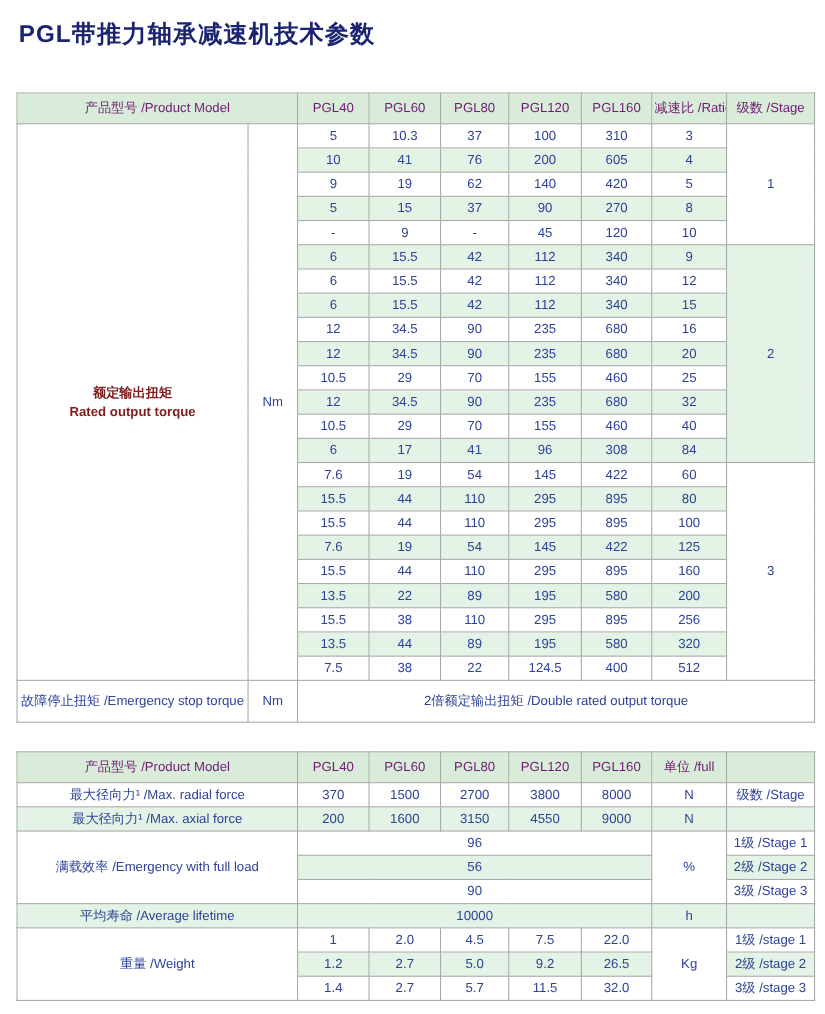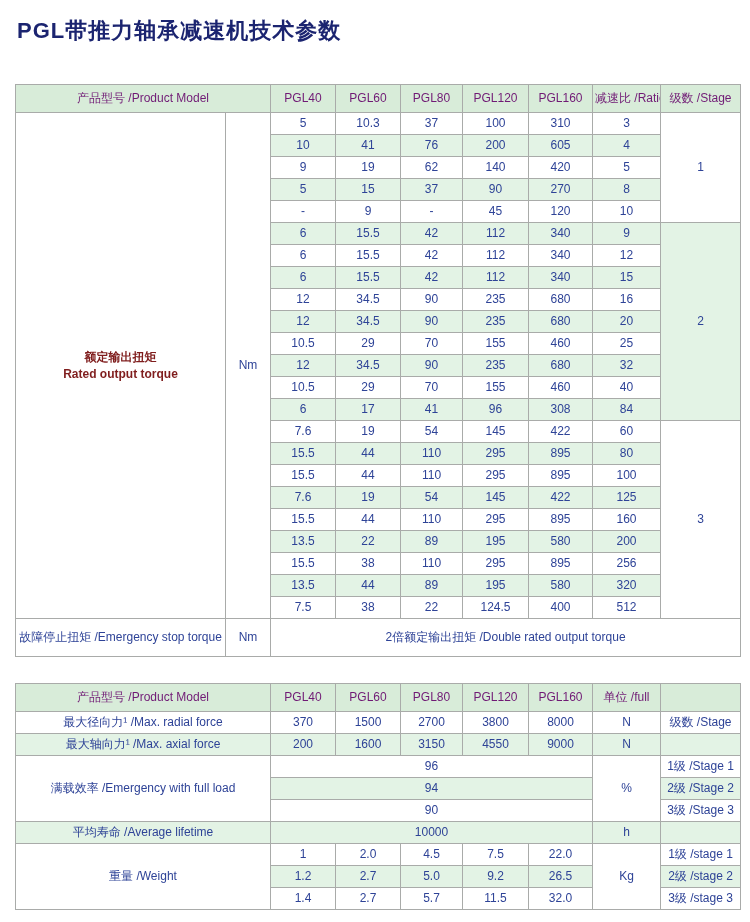--- a/index.html
+++ b/index.html
@@ -288,37 +288,37 @@
         <td class="lbl">最大径向力¹ /Max. radial force</td>
         <td>370</td>
         <td>1500</td>
         <td>2700</td>
         <td>3800</td>
         <td>8000</td>
         <td class="lbl">N</td>
         <td class="lbl">级数 /Stage</td>
       </tr>
       <tr class="stripe">
-        <td class="lbl">最大轴向力¹ /Max. axial force</td>
+        <td class="lbl">最大径向力¹ /Max. axial force</td>
         <td>200</td>
         <td>1600</td>
         <td>3150</td>
         <td>4550</td>
         <td>9000</td>
         <td class="lbl">N</td>
         <td></td>
       </tr>
       <tr>
         <td class="lbl span-cell" rowspan="3">满载效率 /Emergency with full load</td>
         <td colspan="5">96</td>
         <td class="lbl span-cell" rowspan="3">%</td>
         <td class="lbl">1级 /Stage 1</td>
       </tr>
       <tr class="stripe">
-        <td colspan="5">94</td>
+        <td colspan="5">56</td>
         <td class="lbl">2级 /Stage 2</td>
       </tr>
       <tr>
         <td colspan="5">90</td>
         <td class="lbl">3级 /Stage 3</td>
       </tr>
       <tr class="stripe">
         <td class="lbl">平均寿命 /Average lifetime</td>
         <td colspan="5">10000</td>
         <td class="lbl">h</td>

